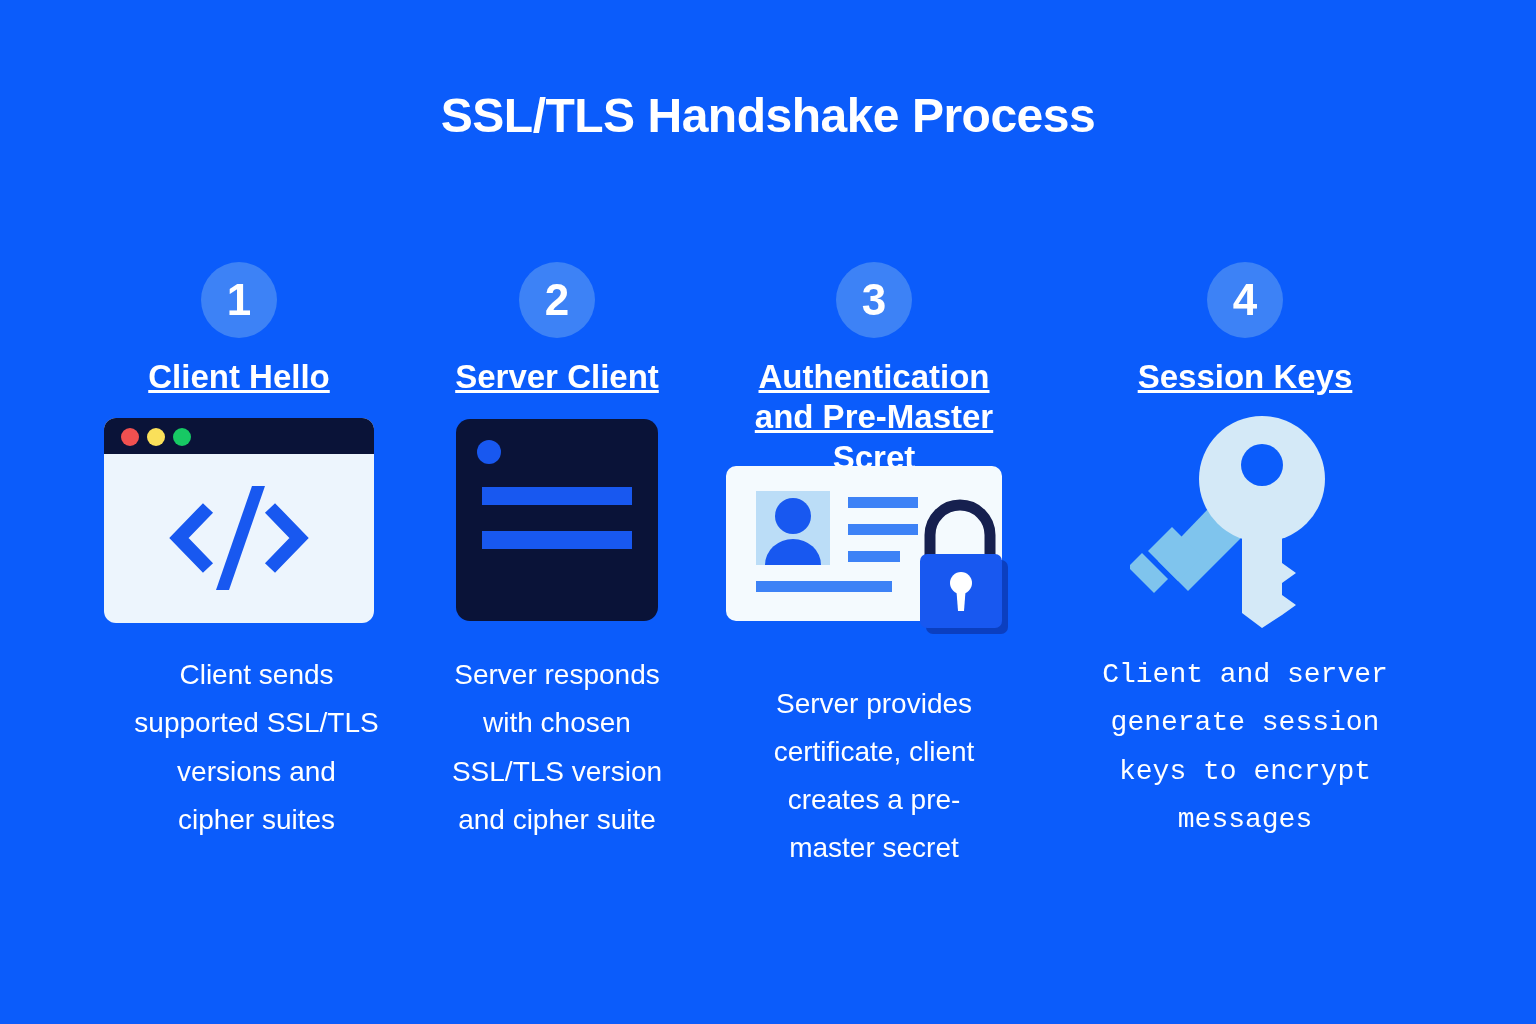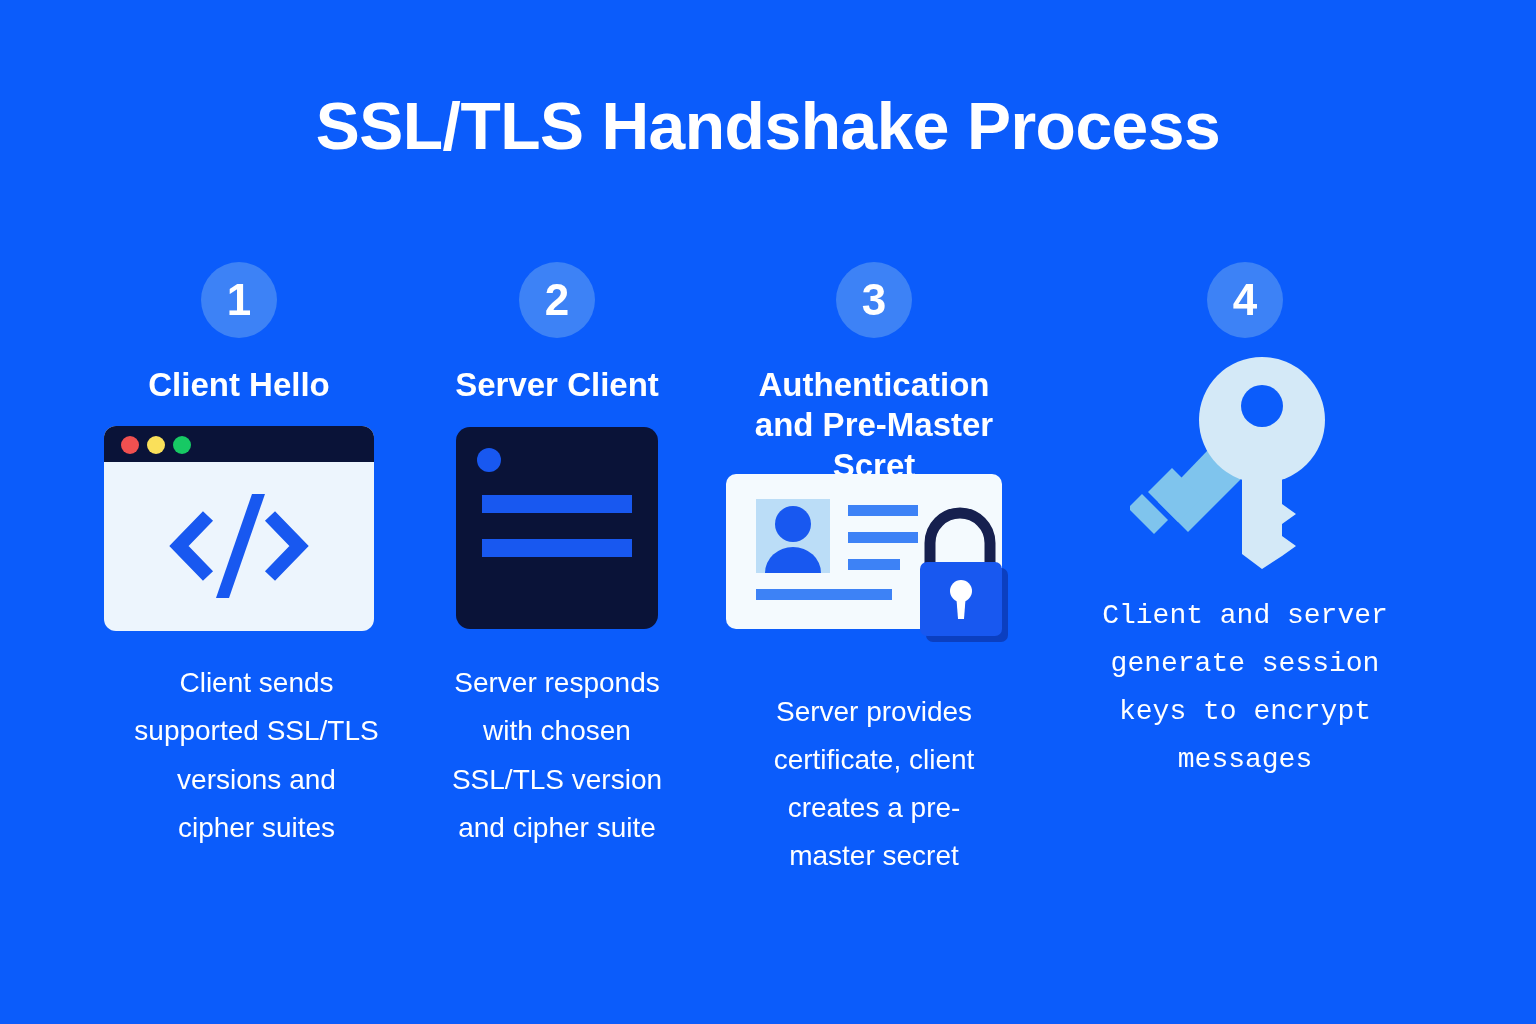--- a/index.html
+++ b/index.html
@@ -19,21 +19,21 @@
     height: 1024px;
     position: relative;
   }
   .title {
     position: absolute;
     top: 90px;
     left: 0;
     width: 1536px;
     text-align: center;
     color: #FFFFFF;
-    font-size: 66px;
+    font-size: 48px;
     font-weight: bold;
     letter-spacing: -0.5px;
     line-height: 1.1;
   }
   .columns {
     position: absolute;
     top: 262px;
     left: 0;
     width: 1536px;
     display: flex;
@@ -58,27 +58,28 @@
     background: #3D82F6;
     display: flex;
     align-items: center;
     justify-content: center;
     color: #FFFFFF;
     font-size: 44px;
     font-weight: bold;
     line-height: 1;
   }
   .step-title {
-    margin-top: 27px;
+    margin-top: 19px;
     color: #FFFFFF;
     font-size: 33px;
     font-weight: bold;
     text-align: center;
     line-height: 1.22;
     white-space: pre-line;
+    text-decoration: underline;
   }
   .icon-wrap {
     height: 218px;
     display: flex;
     align-items: center;
     justify-content: center;
   }
   .col-1 .icon-wrap { margin-top: 14px; }
   .col-2 .icon-wrap { margin-top: 14px; }
   .col-3 .icon-wrap { margin-top: -38px; }
@@ -190,20 +191,21 @@
       <div class="desc">Server provides
 certificate, client
 creates a pre-
 master secret</div>
     </div>
 
     <div class="col col-4">
       <div class="step-circle">
         <span>4</span>
       </div>
+      <div class="step-title">Session Keys</div>
       <div class="icon-wrap">
         <span>
           <svg width="230" height="215" viewBox="0 0 230 215">
 
             <g fill="#7FC4ED">
               <path d="M128 44 L160 76 L58 178 L28 148 Z"></path>
               <path d="M42 114 L72 144 L48 168 L18 138 Z"></path>
               <path d="M12 140 L38 166 L24 180 L-2 154 Z"></path>
             </g>
 

